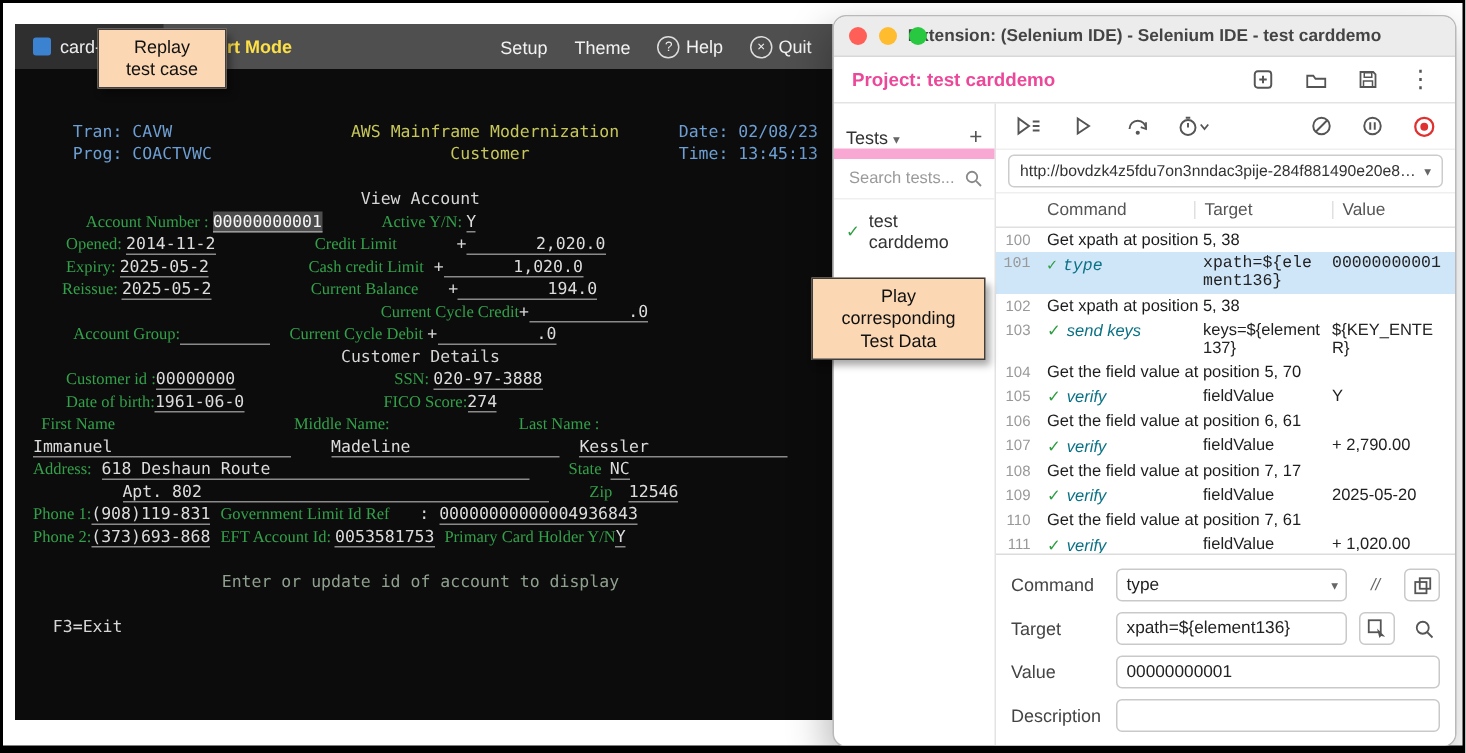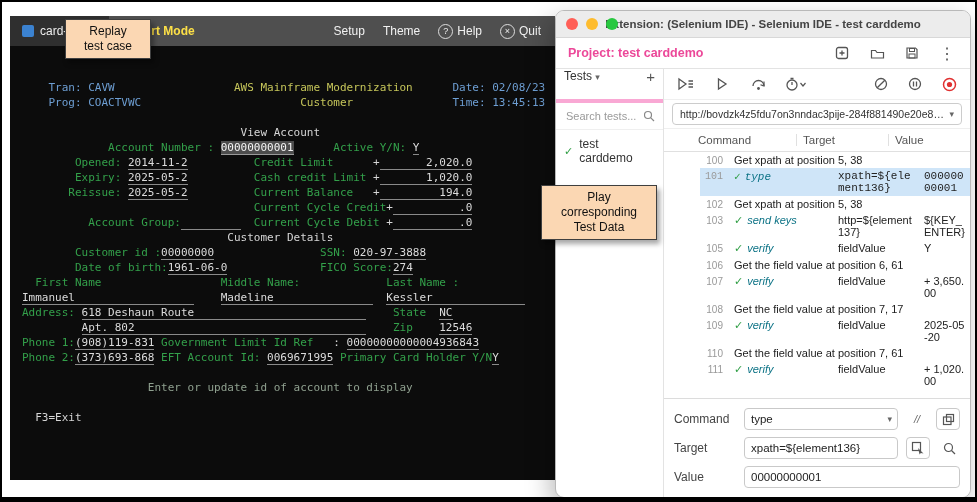--- a/index.html
+++ b/index.html
@@ -6,71 +6,71 @@
   .page{position:relative;width:977px;height:502px;box-sizing:border-box;background:#ffffff;
         border:2px solid #000;border-bottom-width:5px;overflow:hidden;
         font-family:"Liberation Sans",sans-serif;}
 
   
   .term-window{position:absolute;left:8px;top:14px;width:545px;height:464px;z-index:1;}
   .term-toolbar{height:30px;background:#4f4f4f;display:flex;align-items:center;color:#eee;font-size:12px;}
   .term-tab{display:flex;align-items:center;gap:6px;background:#2f2f2f;height:100%;padding:0 12px;cursor:default;}
   .app-icon{width:12px;height:12px;background:#3b82d0;border-radius:2px;display:inline-block;}
   .insert-mode{margin-left:18px;color:#fde047;font-weight:bold;}
-  .term-menu{margin-left:auto;display:flex;gap:18px;align-items:center;padding-right:14px;}
+  .term-menu{margin-left:auto;display:flex;gap:18px;align-items:flex-end;padding-right:14px;}
   .term-menu .mi{display:flex;align-items:center;gap:4px;color:#f2f2f2;}
   .circle-ic{display:inline-flex;width:13px;height:13px;border-radius:50%;border:1px solid #ddd;
              align-items:center;justify-content:center;font-size:9px;line-height:1;color:#eee;}
   .screen{height:434px;background:#0c0c0c;overflow:hidden;padding:34px 0 0 12px;box-sizing:border-box;
           font-family:"DejaVu Sans Mono",monospace;font-size:11px;line-height:15px;}
   .tline{white-space:pre;height:15px;}
   .t-b{color:#6e9fd4;}
   .t-y{color:#c6c65a;}
-  .t-g{color:#33a04a;}
+  .t-g{color:#33a04a;font-family:Liberation Serif, serif;}
   .t-w{color:#d6d6d6;}
   .t-d{color:#8fa08f;}
   .t-v{color:#dcdcdc;border-bottom:1px solid #8a8a8a;}
   .t-hl{color:#f4f4f4;background:#4d4d4d;border-bottom:1px solid #9a9a9a;}
 
   
   .ide{position:absolute;left:553px;top:8px;width:414px;height:486px;background:#fff;
        border:1px solid #b9b9b9;border-radius:9px;box-shadow:-4px 10px 26px rgba(0,0,0,.28);
        display:flex;flex-direction:column;overflow:hidden;z-index:2;}
   .titlebar{height:26px;background:#ececec;border-bottom:1px solid #d8d8d8;display:flex;align-items:center;position:relative;flex:none;}
   .lights{display:flex;gap:8px;padding-left:10px;z-index:1;}
   .light{width:12px;height:12px;border-radius:50%;}
   .l-red{background:#ff5f57;}.l-yellow{background:#febc2e;}.l-green{background:#28c840;}
   .win-title{position:absolute;left:0;right:0;text-align:center;font-size:11.5px;font-weight:bold;color:#444;}
   .projectbar{height:30px;display:flex;align-items:center;padding:0 12px;border-bottom:1px solid #e3e3e3;flex:none;}
   .project-label{font-size:12.5px;font-weight:bold;color:#ec4899;}
   .projicons{margin-left:auto;display:flex;gap:13px;align-items:center;color:#555;}
   .ide-body{flex:1;display:flex;min-height:0;}
   .sidebar{width:107px;border-right:1px solid #e3e3e3;display:flex;flex-direction:column;flex:none;}
-  .tests-head{height:30px;display:flex;align-items:flex-start;gap:4px;padding:0 8px;font-size:12px;color:#333;border-bottom:4px solid #f9a8d4;}
+  .tests-head{height:30px;display:flex;align-items:flex-end;gap:4px;padding:0 8px;font-size:12px;color:#333;border-bottom:7px solid #f9a8d4;}
   .caret{font-size:9px;color:#666;}
   .plus-btn{margin-left:auto;font-size:15px;color:#555;line-height:1;cursor:default;}
   .search-row{height:26px;display:flex;align-items:center;padding:0 8px;border-bottom:1px solid #efefef;gap:4px;}
   .search-input{border:0;outline:0;min-width:0;flex:1;font-size:11px;color:#555;background:transparent;}
   .search-input::placeholder{color:#9a9a9a;}
   .test-item{display:flex;gap:6px;align-items:center;padding:7px 8px;font-size:12px;color:#333;}
   .green-check{color:#2f9e44;font-size:11px;}
   .main{flex:1;display:flex;flex-direction:column;min-width:0;}
   .playbar{height:30px;display:flex;align-items:center;padding:0 10px;gap:15px;border-bottom:1px solid #efefef;flex:none;}
   .tb-right{margin-left:auto;display:flex;gap:12px;align-items:center;}
   .urlrow{height:28px;display:flex;align-items:center;padding:0 8px;border-bottom:1px solid #efefef;flex:none;}
   .urlbox{flex:1;height:20px;border:1px solid #ccc;border-radius:4px;display:flex;align-items:center;
           padding:0 7px;font-size:10.5px;color:#333;min-width:0;background:#fff;}
   .url-text{flex:1;white-space:nowrap;overflow:hidden;text-overflow:ellipsis;}
   .table-head{height:22px;display:grid;grid-template-columns:30px 102px 92px 1fr;align-items:center;
               font-size:11.5px;color:#555;border-bottom:1px solid #e0e0e0;flex:none;}
   .th{padding-left:4px;}
   .th.sep{border-left:1px solid #e0e0e0;padding-left:6px;}
   .rows{flex:1;overflow:hidden;}
   .cmd-row{display:grid;grid-template-columns:30px 102px 92px 1fr;font-size:11px;color:#222;
-           padding:2px 0;align-items:start;margin-left:36px;}
+           padding:2px 0;align-items:start;}
   .cmd-row.selected{background:#cfe5f8;font-family:Liberation Mono, monospace;}
   .row-num{color:#999;font-size:10px;text-align:right;padding-right:7px;padding-top:1px;}
   .cell-cmd{padding-left:4px;}
   .cmd-name{color:#0b7285;font-style:italic;}
   .check{color:#2f9e44;margin-right:4px;}
   .cell-target{word-break:break-all;padding:0 8px 0 6px;}
   .cell-value{padding-right:4px;word-break:break-all;}
   .comment-text{grid-column:2/5;padding-left:4px;color:#1c1c1c;}
   .form{border-top:1px solid #dcdcdc;background:#fff;padding:9px 10px;display:flex;flex-direction:column;gap:7px;flex:none;}
   .form-row{display:flex;align-items:center;gap:8px;}
@@ -130,21 +130,21 @@
         <div class="tline"><span class="t-w">                                   </span><span class="t-g">Current Cycle Credit</span><span class="t-w">+</span><span class="t-v">          .0</span></div>
         <div class="tline"><span class="t-g">          Account Group:</span><span class="t-v">         </span><span class="t-w">  </span><span class="t-g">Current Cycle Debit </span><span class="t-w">+</span><span class="t-v">          .0</span></div>
         <div class="tline"><span class="t-w">                               Customer Details</span></div>
         <div class="tline"><span class="t-g">        Customer id :</span><span class="t-v">00000000</span><span class="t-w">                </span><span class="t-g">SSN: </span><span class="t-v">020-97-3888</span></div>
         <div class="tline"><span class="t-g">        Date of birth:</span><span class="t-v">1961-06-0</span><span class="t-w">              </span><span class="t-g">FICO Score:</span><span class="t-v">274</span></div>
         <div class="tline"><span class="t-g">  First Name</span><span class="t-w">                  </span><span class="t-g">Middle Name:</span><span class="t-w">             </span><span class="t-g">Last Name :</span></div>
         <div class="tline"><span class="t-v">Immanuel                  </span><span class="t-w">    </span><span class="t-v">Madeline               </span><span class="t-w">  </span><span class="t-v">Kessler              </span></div>
         <div class="tline"><span class="t-g">Address:</span><span class="t-w"> </span><span class="t-v">618 Deshaun Route                          </span><span class="t-w">    </span><span class="t-g">State  </span><span class="t-v">NC</span></div>
         <div class="tline"><span class="t-w">         </span><span class="t-v">Apt. 802                                   </span><span class="t-w">    </span><span class="t-g">Zip    </span><span class="t-v">12546</span></div>
         <div class="tline"><span class="t-g">Phone 1:</span><span class="t-v">(908)119-831</span><span class="t-w"> </span><span class="t-g">Government Limit Id Ref</span><span class="t-w">   : </span><span class="t-v">00000000000004936843</span></div>
-        <div class="tline"><span class="t-g">Phone 2:</span><span class="t-v">(373)693-868</span><span class="t-w"> </span><span class="t-g">EFT Account Id: </span><span class="t-v">0069671995</span><span class="t-w"> </span><span class="t-g">Primary Card Holder Y/N</span><span class="t-v">Y</span></div>
+        <div class="tline"><span class="t-g">Phone 2:</span><span class="t-v">(373)693-868</span><span class="t-w"> </span><span class="t-g">EFT Account Id: </span><span class="t-v">0053581753</span><span class="t-w"> </span><span class="t-g">Primary Card Holder Y/N</span><span class="t-v">Y</span></div>
         <div class="tline">&nbsp;</div>
         <div class="tline"><span class="t-d">                   Enter or update id of account to display</span></div>
         <div class="tline">&nbsp;</div>
         <div class="tline"><span class="t-w">  F3=Exit</span></div>
       </div>
   </div>
 
   <div class="ide">
     <div class="titlebar">
       <div class="lights">
@@ -277,38 +277,42 @@
               <div class="cell-target">xpath=${element136}</div>
               <div class="cell-value">00000000001</div>
             </div>
             <div class="cmd-row comment">
               <div class="row-num">102</div>
               <div class="comment-text">Get xpath at position 5, 38</div>
             </div>
             <div class="cmd-row">
               <div class="row-num">103</div>
               <div class="cell-cmd"><span class="check">✓</span><span class="cmd-name">send keys</span></div>
-              <div class="cell-target">http=${element137}</div>
+              <div class="cell-target">keys=${element137}</div>
               <div class="cell-value">${KEY_ENTER}</div>
+            </div>
+            <div class="cmd-row comment">
+              <div class="row-num">104</div>
+              <div class="comment-text">Get the field value at position 5, 70</div>
             </div>
             <div class="cmd-row">
               <div class="row-num">105</div>
               <div class="cell-cmd"><span class="check">✓</span><span class="cmd-name">verify</span></div>
               <div class="cell-target">fieldValue</div>
               <div class="cell-value">Y</div>
             </div>
             <div class="cmd-row comment">
               <div class="row-num">106</div>
               <div class="comment-text">Get the field value at position 6, 61</div>
             </div>
             <div class="cmd-row">
               <div class="row-num">107</div>
               <div class="cell-cmd"><span class="check">✓</span><span class="cmd-name">verify</span></div>
               <div class="cell-target">fieldValue</div>
-              <div class="cell-value">+ 3,650.00</div>
+              <div class="cell-value">+ 2,790.00</div>
             </div>
             <div class="cmd-row comment">
               <div class="row-num">108</div>
               <div class="comment-text">Get the field value at position 7, 17</div>
             </div>
             <div class="cmd-row">
               <div class="row-num">109</div>
               <div class="cell-cmd"><span class="check">✓</span><span class="cmd-name">verify</span></div>
               <div class="cell-target">fieldValue</div>
               <div class="cell-value">2025-05-20</div>
@@ -354,20 +358,24 @@
             <span class="mini-btn">
               <svg width="13" height="13">
                   <circle cx="5.5" cy="5.5" r="4" fill="none" stroke="#555" stroke-width="1.2"></circle>
                   <path d="M8.5 8.5 L12 12" stroke="#555" stroke-width="1.2"></path>
                 </svg>
             </span>
           </div>
           <div class="form-row">
             <span class="form-label">Value</span>
             <input class="tinput" value="00000000001" style="">
+          </div>
+          <div class="form-row">
+            <span class="form-label">Description</span>
+            <input class="tinput" value="" style="">
           </div>
         </div>
       </div>
     </div>
   </div>
 
   <div class="callout callout-play">
     <div>Play</div>
     <div>corresponding</div>
     <div>Test Data</div>

